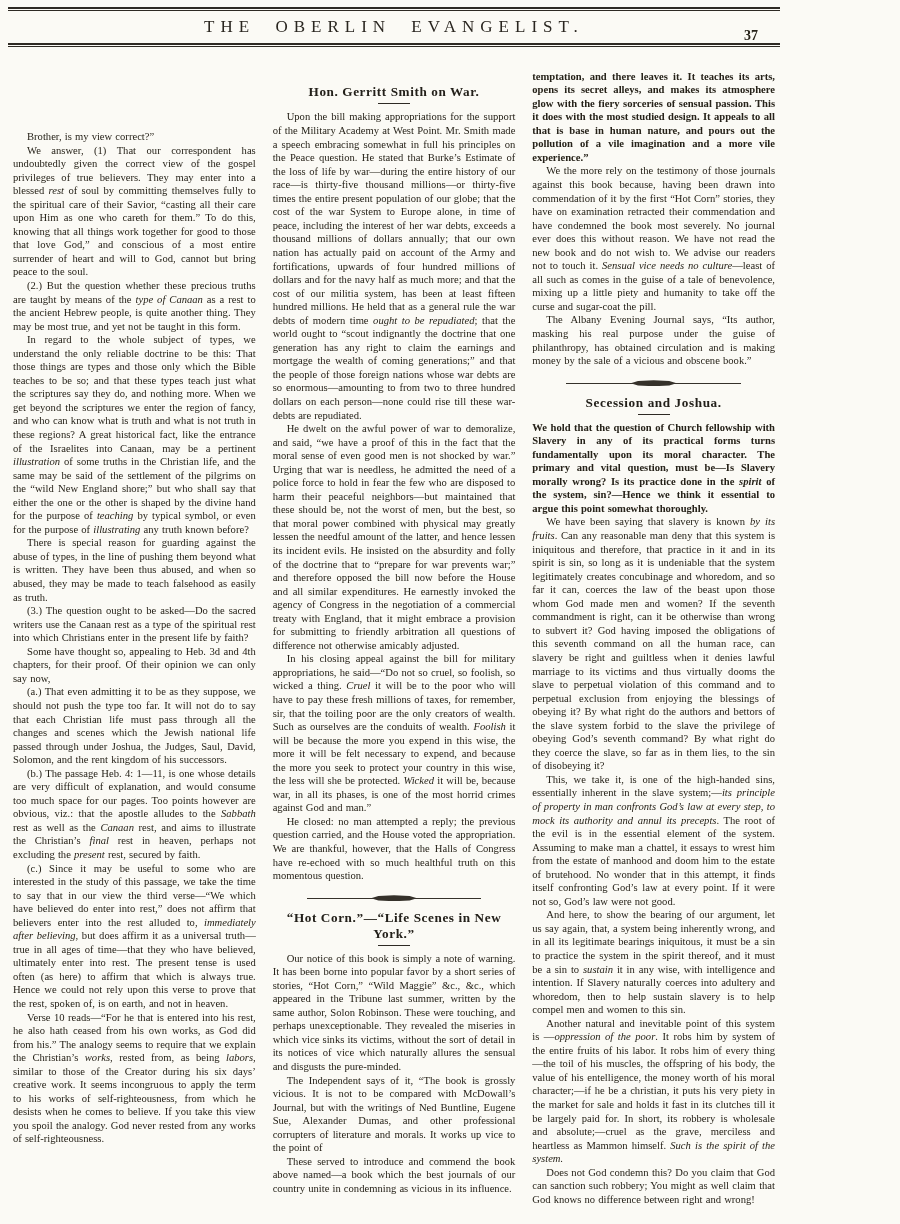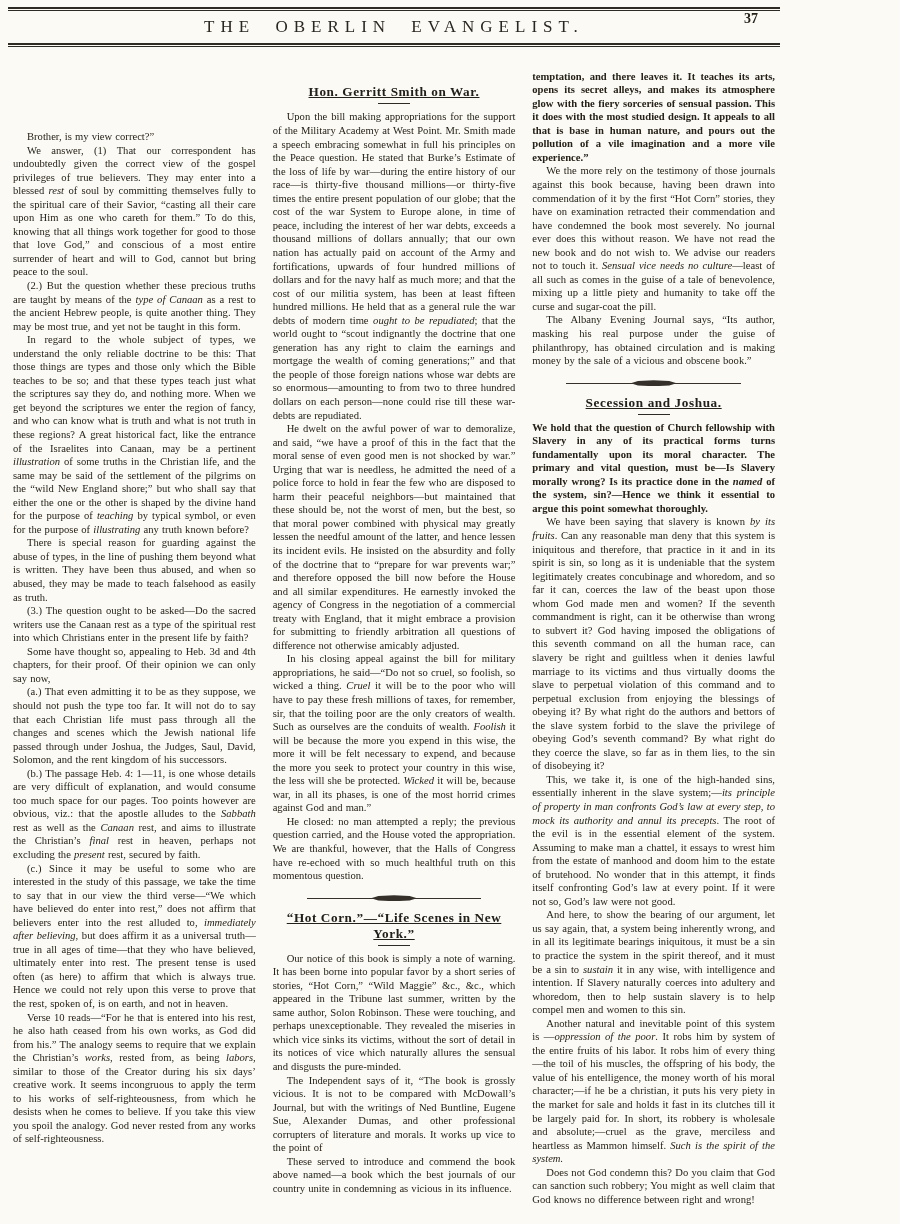--- a/index.html
+++ b/index.html
@@ -12,35 +12,35 @@
   }
   .sheet{ width:788px; height:1224px; position:relative; }
   
   header{ padding:7px 8px 0; }
   .rule-double{ height:4px; border-top:2.5px solid var(--rule); border-bottom:1px solid var(--rule); }
   .mast-row{ position:relative; height:32px; display:flex; align-items:center; justify-content:center; }
   .masthead{
     font-size:17px; letter-spacing:6px; word-spacing:10px; font-weight:500;
     color:#2a2620; white-space:nowrap;
   }
-  .page-number{ position:absolute; right:22px; top:0; font-size:14px; font-weight:bold; }
+  .page-number{ position:absolute; right:22px; top:17px; font-size:14px; font-weight:bold; }
   
   .page{ display:flex; align-items:center; padding:2px 7px 0; height:1178px; }
   .col{ width:280px; padding:2px 6px 0; overflow:hidden; }
   .vrule{ width:3px; border-left:1px solid #49443c; border-right:1px solid #49443c; margin:0 1px; }
   
   p.para{
     margin:0; text-indent:14px; text-align:justify;
     font-size:10.6px; line-height:13.55px;
     word-spacing:0.5px;
   }
   p.para.no-indent{ text-indent:0;font-weight:bold; }
   h2.art-head{
     margin:4px 0 0; text-align:center; font-size:13.2px; font-weight:bold;
-    letter-spacing:0.6px; line-height:16px; color:#23201a;text-decoration:underline;
+    letter-spacing:0.6px; line-height:16px; color:#23201a;
   }
   .head-rule{ width:32px; border-top:1.4px solid var(--rule); margin:3px auto 6px; }
   .separator{ position:relative; height:9px; margin:11px 34px 7px; }
   .sep-line{ position:absolute; left:0; right:0; top:4px; border-top:1px solid #35312a; display:block; }
   .sep-diamond{
     position:absolute; left:50%; top:1.5px; width:46px; height:6px; margin-left:-23px;
     background:#35312a; display:block;
     clip-path:polygon(0 50%,16% 12%,50% 0,84% 12%,100% 50%,84% 88%,50% 100%,16% 88%);
   }
   i{ font-style:italic;margin-top:16px; }
@@ -94,21 +94,21 @@
     <div class="col">
         <p class="para no-indent">temptation, and there leaves it.  It teaches its arts, opens its secret alleys, and makes its atmosphere glow with the fiery sorceries of sensual passion.  This it does with the most studied design.  It appeals to all that is base in human nature, and pours out the pollution of a vile imagination and a more vile experience.”</p>
         <p class="para">We the more rely on the testimony of those journals against this book because, having been drawn into commendation of it by the first “Hot Corn” stories, they have on examination retracted their commendation and have condemned the book most severely.  No journal ever does this without reason.  We have not read the new book and do not wish to.  We advise our readers not to touch it.  <i>Sensual vice needs no culture</i>—least of all such as comes in the guise of a tale of benevolence, mixing up a little piety and humanity to take off the curse and sugar-coat the pill.</p>
         <p class="para">The Albany Evening Journal says, “Its author, masking his real purpose under the guise of philanthropy, has obtained circulation and is making money by the sale of a vicious and obscene book.”</p>
         <div class="separator">
           <span class="sep-line"></span>
           <span class="sep-diamond"></span>
         </div>
         <h2 class="art-head">Secession and Joshua.</h2>
         <div class="head-rule"></div>
-        <p class="para no-indent">We hold that the question of Church fellowship with Slavery in any of its practical forms turns fundamentally upon its moral character.  The primary and vital question, must be—Is Slavery morally wrong?  Is its practice done in the <i>named</i> of the system, sin?—Hence we think it essential to argue this point somewhat thoroughly.</p>
+        <p class="para no-indent">We hold that the question of Church fellowship with Slavery in any of its practical forms turns fundamentally upon its moral character.  The primary and vital question, must be—Is Slavery morally wrong?  Is its practice done in the <i>spirit</i> of the system, sin?—Hence we think it essential to argue this point somewhat thoroughly.</p>
         <p class="para">We have been saying that  slavery is known <i>by its fruits</i>.  Can any reasonable man deny that this system is iniquitous and therefore, that practice in it and in its spirit is sin, so long as it is undeniable that the system legitimately creates concubinage and whoredom, and so far it can, coerces the law of the beast upon those whom God made men and women?  If the seventh commandment is right, can it be otherwise than wrong to subvert it?  God having imposed the obligations of this seventh command on all the human race, can slavery be right and guiltless when it denies lawful marriage to its victims and thus virtually dooms the slave to perpetual violation of this command and to perpetual exclusion from enjoying the blessings of obeying it?  By what right do the authors and bettors of the slave system forbid to the slave the privilege of obeying God’s seventh command?  By what right do they coerce the slave, so far as in them lies, to the sin of disobeying it?</p>
         <p class="para">This, we take it, is one of the high-handed sins, essentially inherent in the slave system;—<i>its principle of property in man confronts God’s law at every step, to mock its authority and annul its precepts</i>.  The root of the evil is in the essential element of the system.  Assuming to make man a chattel, it essays to wrest him from the estate of manhood and doom him to the estate of brutehood.  No wonder that in this attempt, it finds itself confronting God’s law at every point.  If it were not so, God’s law were not good.</p>
         <p class="para">And here, to show the bearing of our argument, let us say again, that, a system being inherently wrong, and in all its legitimate bearings iniquitous, it must be a sin to practice the system in the spirit thereof, and it must be a sin to <i>sustain</i> it in any wise, with intelligence and intention.  If Slavery naturally coerces into adultery and whoredom, then to help sustain slavery is to help compel men and women to this sin.</p>
         <p class="para">Another natural and inevitable point of this system is —<i>oppression of the poor</i>.  It robs him by system of the entire fruits of his labor.  It robs him of every thing—the toil of his muscles, the offspring of his body, the value of his entelligence, the money worth of his moral character;—if he be a christian, it puts his very piety in the market for sale and holds it fast in its clutches till it be largely paid for.  In short, its robbery is wholesale and absolute;—cruel as the grave, merciless and heartless as Mammon himself.  <i>Such is the spirit of the system.</i></p>
         <p class="para">Does not God condemn this?  Do you claim that God can sanction such robbery;  You might as well claim that God knows no difference between right and wrong!</p>
       </div>
   </div>
 </div>
 
 </body></html>

